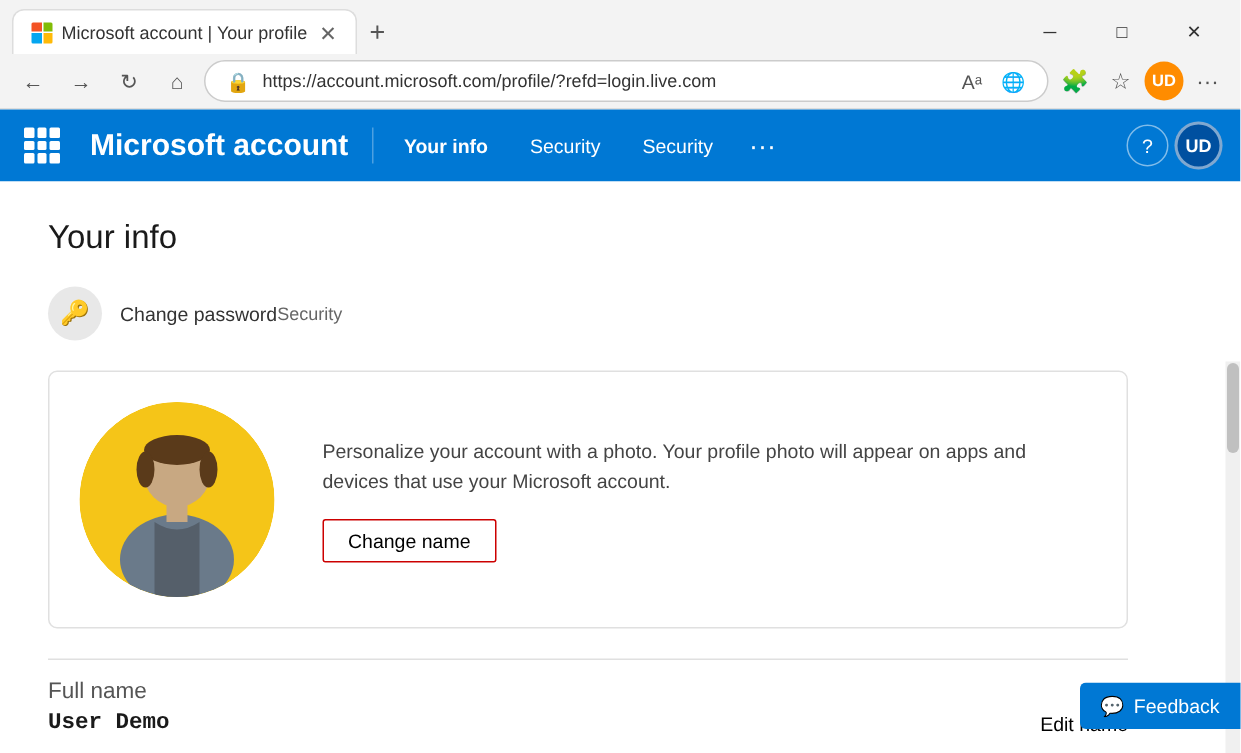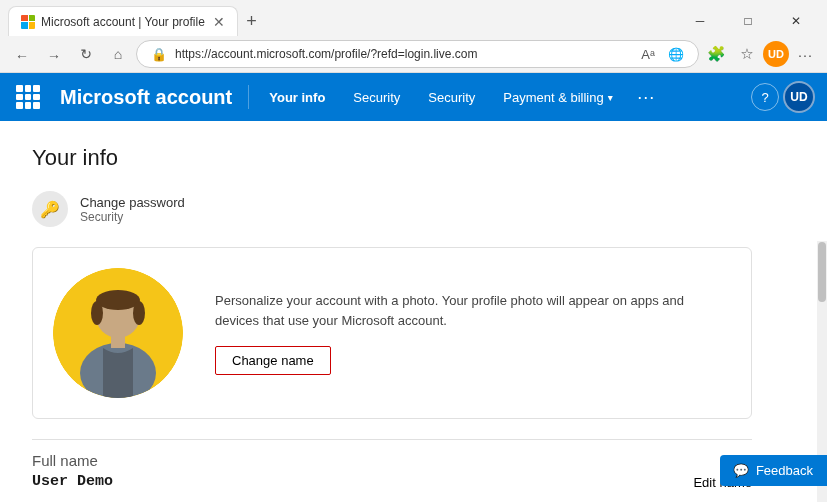--- a/index.html
+++ b/index.html
@@ -51,21 +51,21 @@
     .scrollbar-thumb { width: 8px; margin: 1px; height: 60px; background: #c0c0c0; border-radius: 4px; }
 
     
     .main-content { background: #fff; padding: 24px 32px; height: calc(502px - 120px); overflow: hidden; position: relative; }
     .page-title { font-size: 22px; font-weight: 400; color: #1a1a1a; margin-bottom: 20px; }
 
     
     .quick-action { display: flex; align-items: center; gap: 12px; margin-bottom: 20px; }
     .qa-icon-circle { width: 36px; height: 36px; border-radius: 50%; background: #e8e8e8; display: flex; align-items: center; justify-content: center; }
     .qa-icon { font-size: 16px; color: #555; }
-    .qa-text-group { display: flex; flex-direction: column; }
+    .qa-text-group { display: flex; flex-direction: row; }
     .qa-label { font-size: 13px; color: #333; font-weight: 500; cursor: pointer; }
     .qa-sublabel { font-size: 12px; color: #666; }
 
     
     .profile-card { border: 1px solid #e0e0e0; border-radius: 6px; padding: 20px; display: flex; align-items: center; gap: 32px; max-width: 720px; margin-bottom: 20px; }
     .avatar-container { width: 130px; height: 130px; border-radius: 50%; overflow: hidden; flex-shrink: 0; position: relative; }
     .avatar-bg { width: 130px; height: 130px; background: #f5c518; border-radius: 50%; display: flex; align-items: center; justify-content: center; overflow: hidden; }
     .profile-info { flex: 1; }
     .profile-desc { font-size: 13px; color: #444; line-height: 1.5; margin-bottom: 16px; }
     .change-photo-btn { border: 1.5px solid #c00; background: transparent; color: #000; font-size: 13px; padding: 6px 16px; cursor: pointer; border-radius: 2px; font-weight: 500; }
@@ -138,24 +138,20 @@
     <div class="ms-grid-dot"></div>
       <div class="ms-grid-dot"></div>
       <div class="ms-grid-dot"></div>
   </div>
   <span class="ms-brand">Microsoft account</span>
   <div class="nav-divider"></div>
   <div class="ms-nav-links">
     <span class="nav-link active">Your info</span>
     <span class="nav-link">Security</span>
     <span class="nav-link">Security</span>
-    <span class="nav-link">
-      <span>Payment &amp; billing</span>
-      <span class="nav-link-chevron">▾</span>
-    </span>
     <span class="nav-more">···</span>
   </div>
   <div class="nav-help">?</div>
   <div class="nav-user-avatar">UD</div>
 </div>
 
 <div class="main-content" style="position:relative;">
   <h1 class="page-title">Your info</h1>
 
   <div class="quick-action">

